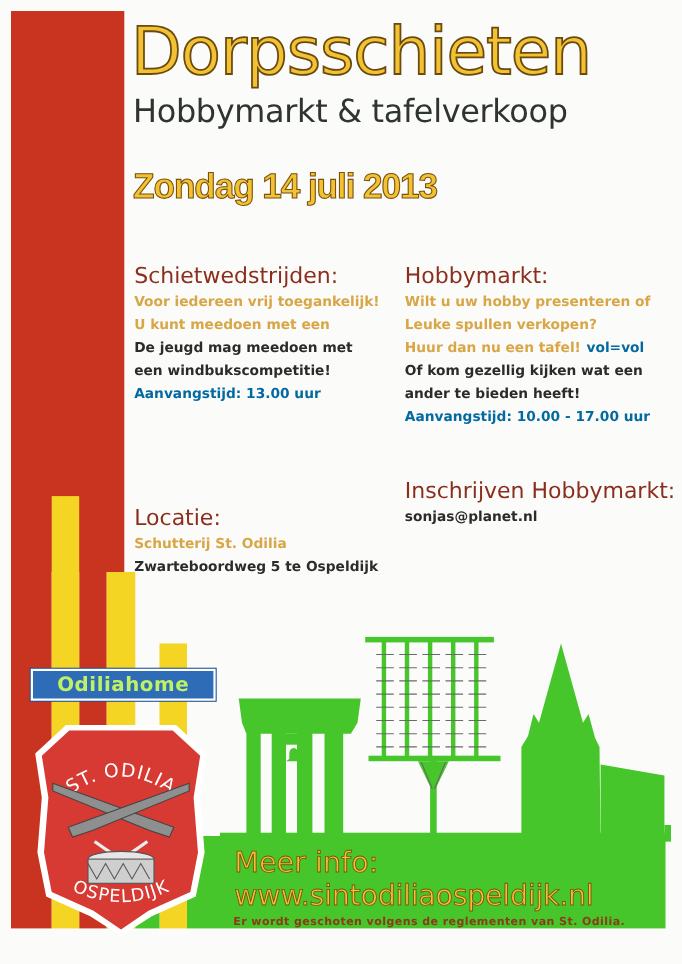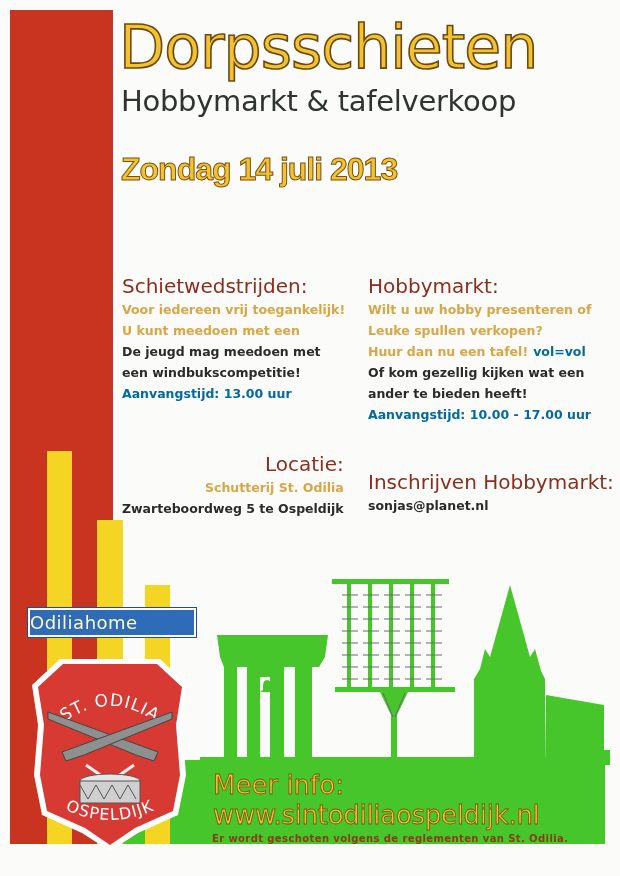--- a/index.html
+++ b/index.html
@@ -5,26 +5,26 @@
   html,body{margin:0;padding:0;}
   body{width:620px;height:876px;background:#fbfbf9;position:relative;overflow:hidden;font-family:"DejaVu Sans","Liberation Sans",sans-serif;}
   .abs{position:absolute;}
   .red{background:#c8341f;}
   .yel{background:#f4d524;}
   .grn{background:#46c62a;}
   .title{left:119px;top:14px;font-size:60px;line-height:66px;color:#f2c232;font-family:"DejaVu Sans",sans-serif;letter-spacing:-1px;
     -webkit-text-stroke:1.6px #6a4a10;font-weight:normal;white-space:nowrap;}
   .subtitle{left:121px;top:84px;font-size:29px;line-height:34px;color:#2e3430;white-space:nowrap;letter-spacing:-0.3px;}
   .date{left:121px;top:150px;font-size:32px;line-height:38px;color:#f2c232;font-weight:bold;-webkit-text-stroke:1px #7a5210;white-space:nowrap;letter-spacing:-1px;font-family:"Liberation Sans Narrow","Liberation Sans",sans-serif;}
-  .h2{font-size:20px;line-height:24px;color:#8b2e1e;white-space:nowrap;margin-top:36px;}
+  .h2{font-size:20px;line-height:24px;color:#8b2e1e;white-space:nowrap;}
   .gold{font-size:12.5px;line-height:21px;color:#d8a646;font-weight:bold;white-space:nowrap;}
   .dark{font-size:12.5px;line-height:21px;color:#2b2b2b;font-weight:bold;white-space:nowrap;}
   .maroon{font-size:12.5px;line-height:21px;color:#0369a1;font-weight:bold;white-space:nowrap;}
   .col{display:flex;flex-direction:column;}
-  .banner{left:28px;top:608px;width:164px;height:25px;background:#2f6cb8;border:2px solid #fff;box-shadow:0 0 0 1px #1f4f94;color:#fef9c3;font-weight:normal;font-size:18px;line-height:25px;text-align:left;letter-spacing:0.5px;}
+  .banner{left:28px;top:608px;width:164px;height:25px;background:#2f6cb8;border:2px solid #fff;box-shadow:0 0 0 1px #1f4f94;color:#bef264;font-weight:bold;font-size:18px;line-height:25px;text-align:center;letter-spacing:0.5px;}
   .meer{left:213px;top:770px;font-size:26px;line-height:30px;color:#f2c232;-webkit-text-stroke:0.8px #7a5210;white-space:nowrap;}
   .url{left:213px;top:799px;font-size:26px;line-height:32px;color:#f2c232;-webkit-text-stroke:0.8px #7a5210;white-space:nowrap;letter-spacing:-0.3px;}
   .disclaimer{left:212px;top:833px;font-size:10px;line-height:12px;color:#8b3a1a;font-weight:bold;white-space:nowrap;letter-spacing:0.4px;}
 </style>
 </head>
 <body>
 
 <div class="abs red" style="left:10px;top:10px;width:103px;height:510px;"></div>
 <div class="abs red" style="left:10px;top:520px;width:37px;height:324px;"></div>
 <div class="abs red" style="left:72px;top:520px;width:25px;height:324px;"></div>
@@ -122,21 +122,21 @@
   <div class="gold">Leuke spullen verkopen?</div>
   <div style="white-space:nowrap;">
     <span class="gold">Huur dan nu een tafel!</span>
     <span class="maroon">vol=vol</span>
   </div>
   <div class="dark">Of kom gezellig kijken wat een</div>
   <div class="dark">ander te bieden heeft!</div>
   <div class="maroon">Aanvangstijd: 10.00 - 17.00 uur</div>
 </div>
 
-<div class="abs col" style="left:122px;top:416px;text-align:right;">
+<div class="abs col" style="left:122px;top:458px;">
   <div class="h2" style="margin-bottom:1px;">Locatie:</div>
   <div class="gold">Schutterij St. Odilia</div>
   <div class="dark">Zwarteboordweg 5 te Ospeldijk</div>
 </div>
 
 <div class="abs col" style="left:368px;top:434px;">
   <div class="h2" style="margin-bottom:1px;">Inschrijven Hobbymarkt:</div>
   <div class="dark">sonjas@planet.nl</div>
 </div>
 

